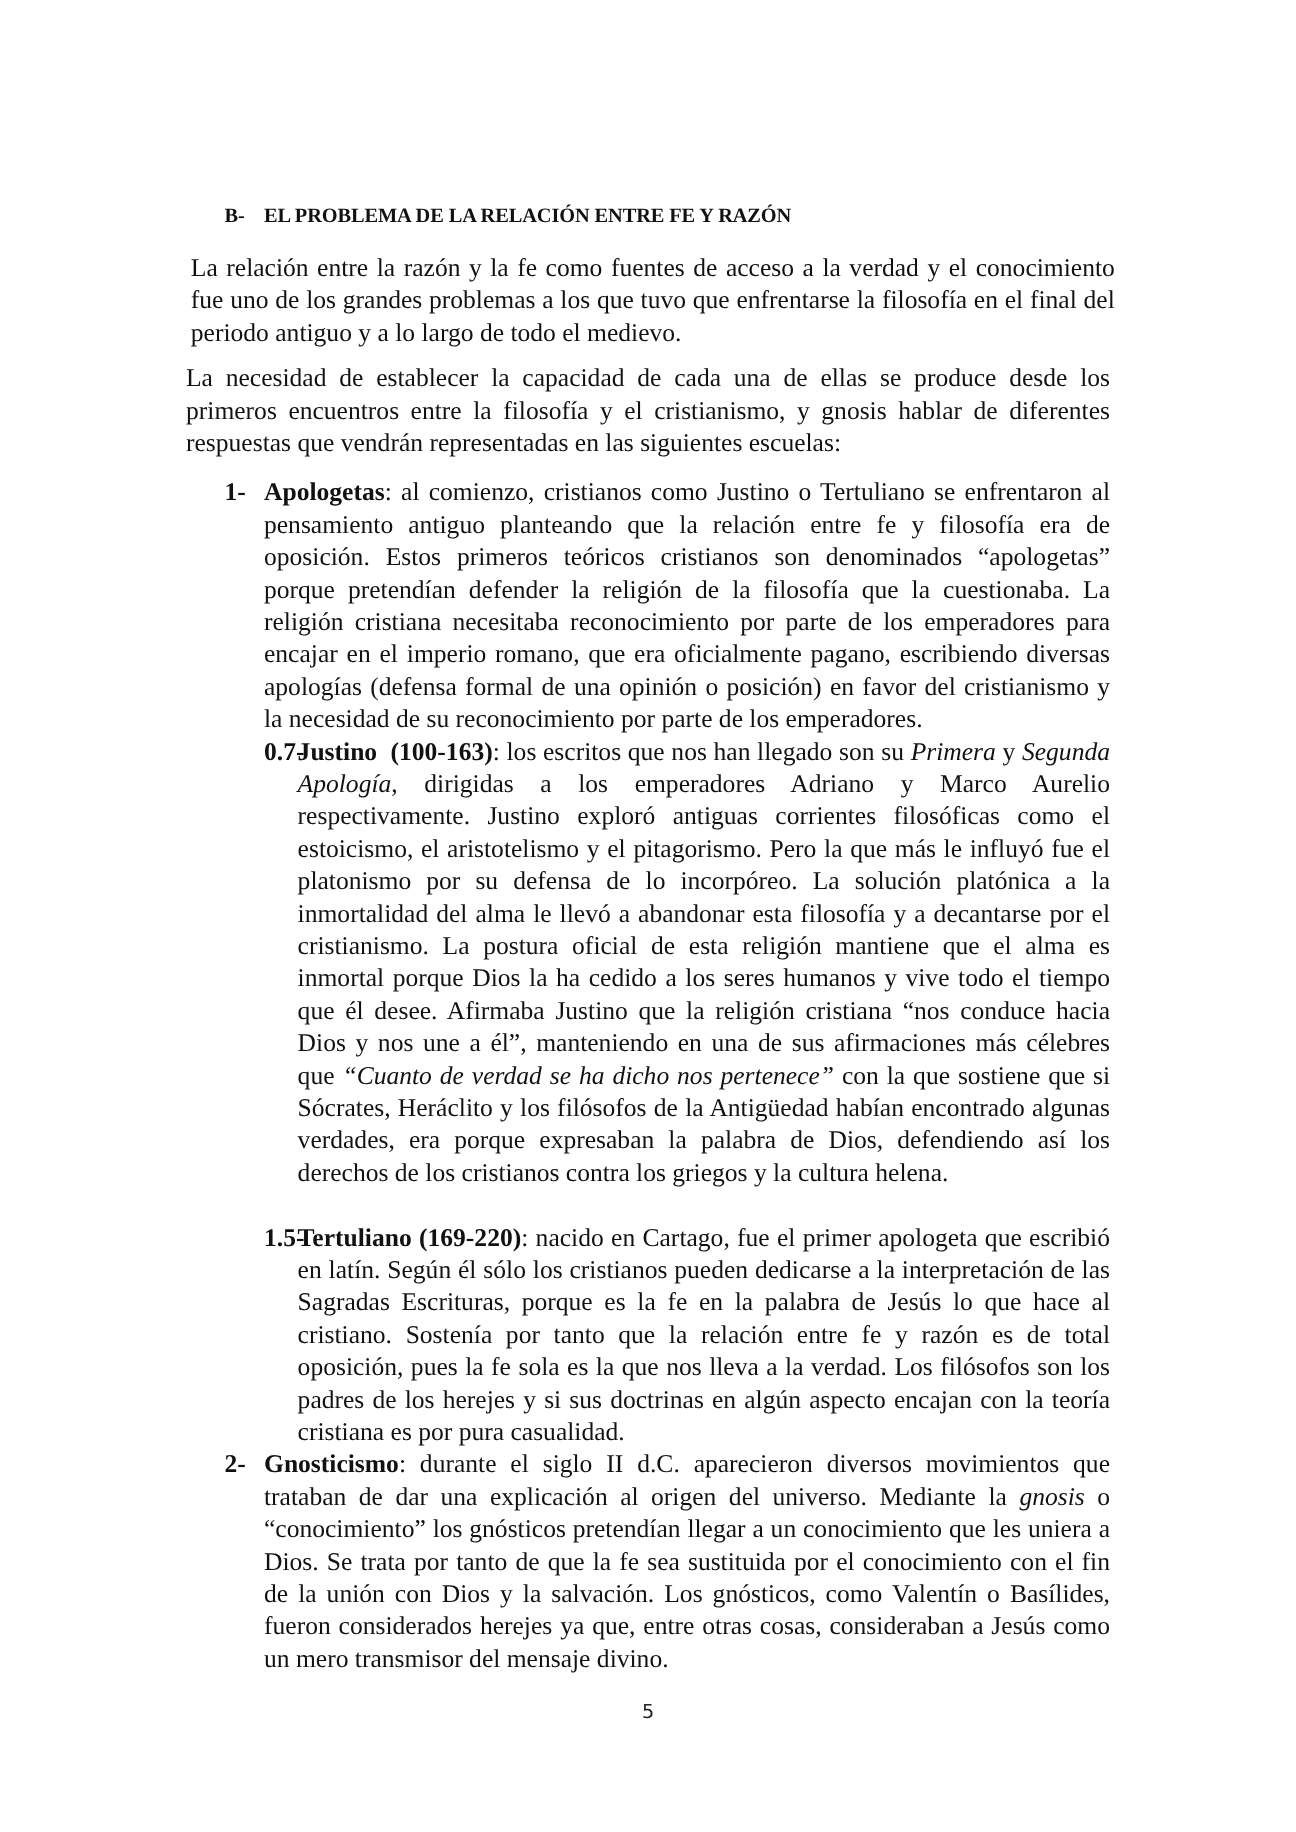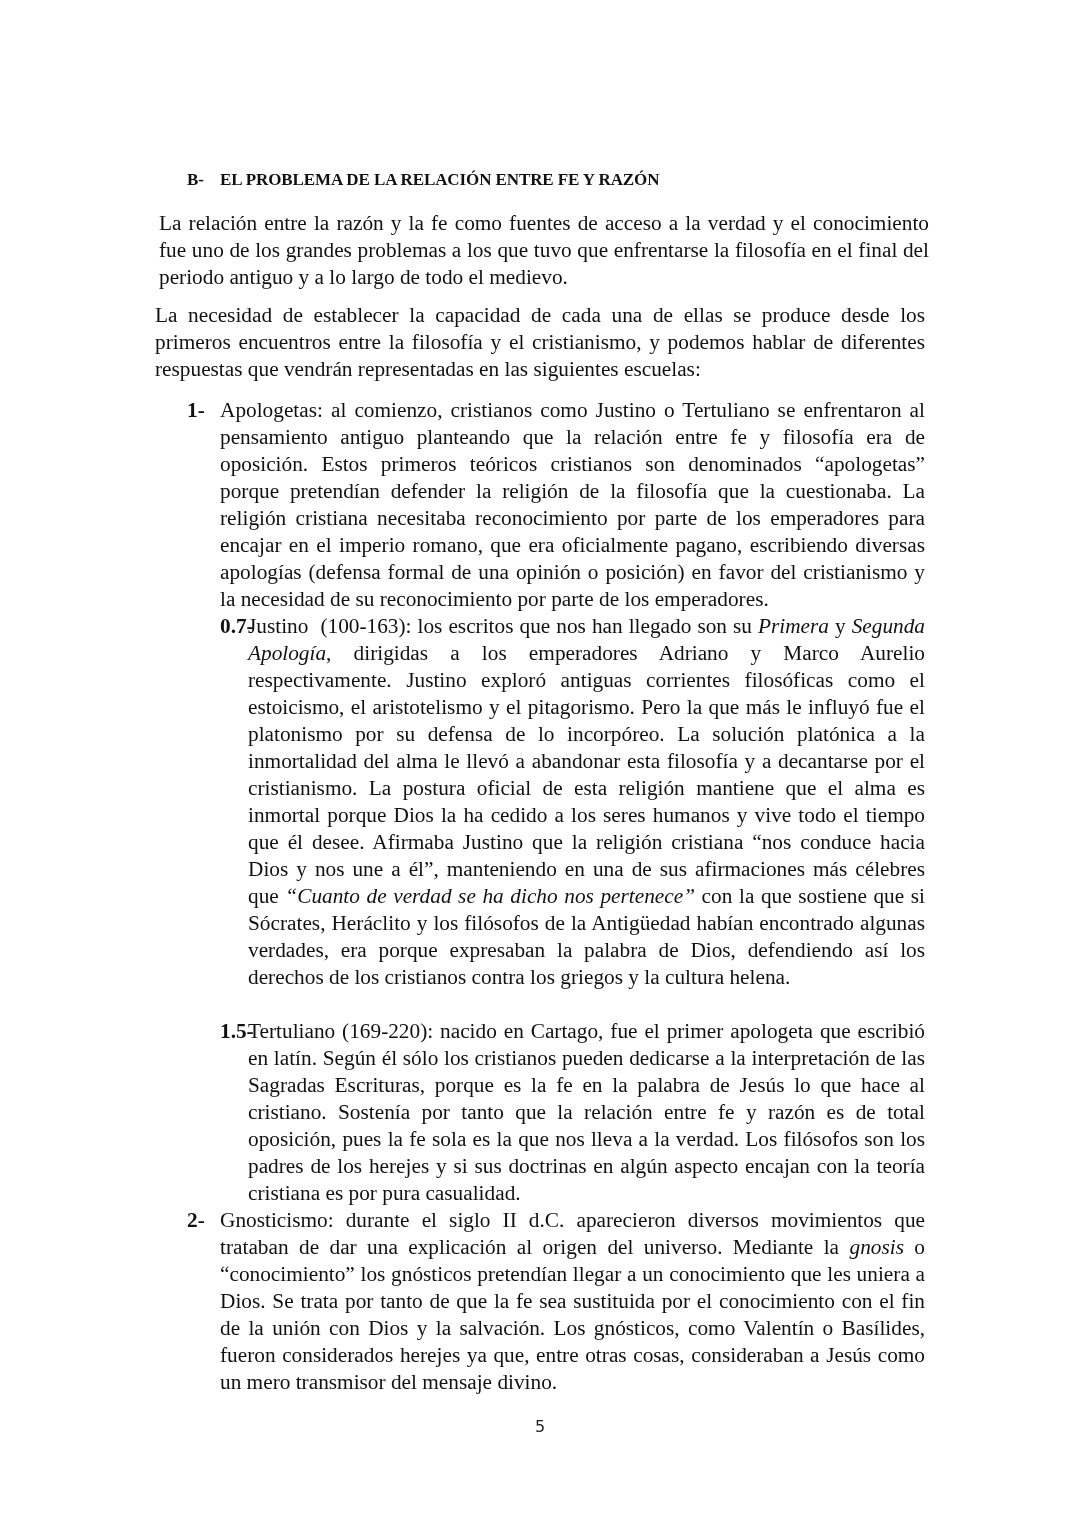--- a/index.html
+++ b/index.html
@@ -24,40 +24,40 @@
     .list-item .marker {
       position: absolute; font-weight: bold; white-space: nowrap;
     }
     .list-item .body { text-align: justify; }
     .l1 { left: 187px; width: 738px; }
     .l1 .marker { left: 0; top: 0; }
     .l1 .body { margin-left: 33px; }
     .l2 { left: 220px; width: 705px; }
     .l2 .marker { left: 0; top: 0; }
     .l2 .body { margin-left: 28px; }
-    b { font-weight: normal; }
+    b { font-weight: bold; }
     i { font-style: italic; }
     .page-number {
       position: absolute; left: 0; width: 1080px; top: 1417px; text-align: center;
       font-family: "DejaVu Sans", "Liberation Sans", sans-serif;
       font-size: 16px; color: #222;
     }
   </style>
 </head>
 <body>
 
 <div class="page">
 
   <div class="heading">
     <span class="num">B-</span><span>EL PROBLEMA DE LA RELACIÓN ENTRE FE Y RAZÓN</span>
   </div>
 
   <p class="para last-left" style="top:206px; margin:4px;">La relación entre la razón y la fe como fuentes de acceso a la verdad y el conocimiento fue uno de los grandes problemas a los que tuvo que enfrentarse la filosofía en el final del periodo antiguo y a lo largo de todo el medievo.</p>
 
-  <p class="para last-left" style="top:302px; margin:0;">La necesidad de establecer la capacidad de cada una de ellas se produce desde los primeros encuentros entre la filosofía y el cristianismo, y podemos hablar de diferentes respuestas que vendrán representadas en las siguientes escuelas:</p>
+  <p class="para last-left" style="top:302px; margin:0;">La necesidad de establecer la capacidad de cada una de ellas se produce desde los primeros encuentros entre la filosofía y el cristianismo, y gnosis hablar de diferentes respuestas que vendrán representadas en las siguientes escuelas:</p>
 
   <div class="list-item l1" style="top:397px;">
     <span class="marker">1-</span>
     <div class="body" style="text-align-last:left;"><b>Apologetas</b><span>: al comienzo, cristianos como Justino o Tertuliano se enfrentaron al pensamiento antiguo planteando que la relación entre fe y filosofía era de oposición. Estos primeros teóricos cristianos son denominados “apologetas” porque pretendían defender la religión de la filosofía que la cuestionaba. La religión cristiana necesitaba reconocimiento por parte de los emperadores para encajar en el imperio romano, que era oficialmente pagano, escribiendo diversas apologías (defensa formal de una opinión o posición) en favor del cristianismo y la necesidad de su reconocimiento por parte de los emperadores.</span></div>
   </div>
 
   <div class="list-item l2" style="top:613px;">
     <span class="marker">0.7-</span>
     <div class="body" style="text-align-last:left;"><b style="white-space:pre;">Justino  (100-163)</b><span>: los escritos que nos han llegado son su </span><i>Primera</i><span> y </span><i>Segunda Apología</i><span>, dirigidas a los emperadores Adriano y Marco Aurelio respectivamente.  Justino exploró  antiguas corrientes filosóficas como el estoicismo, el aristotelismo  y el pitagorismo. Pero la que más le influyó fue el platonismo por su defensa de lo incorpóreo. La solución platónica a la inmortalidad del alma le llevó a abandonar esta filosofía y a decantarse por el cristianismo. La postura oficial de esta religión mantiene que el alma es inmortal porque Dios la ha cedido a los seres humanos y vive todo el tiempo que él desee. Afirmaba Justino que la religión cristiana “nos conduce hacia Dios y nos une a él”, manteniendo en una de sus afirmaciones más célebres que </span><i>“Cuanto de verdad se ha dicho nos pertenece”</i><span> con la que sostiene que si Sócrates, Heráclito y los filósofos de la Antigüedad habían encontrado algunas verdades, era porque expresaban la palabra de Dios, defendiendo así los derechos de los cristianos contra los griegos y la cultura helena.</span></div>
   </div>

